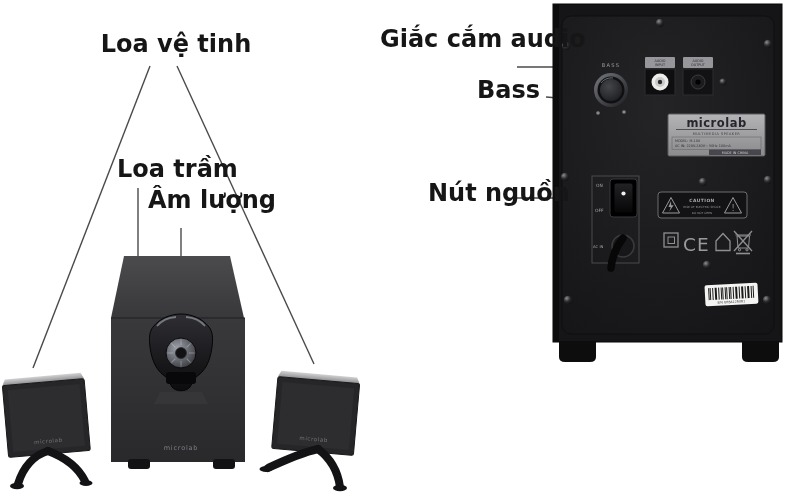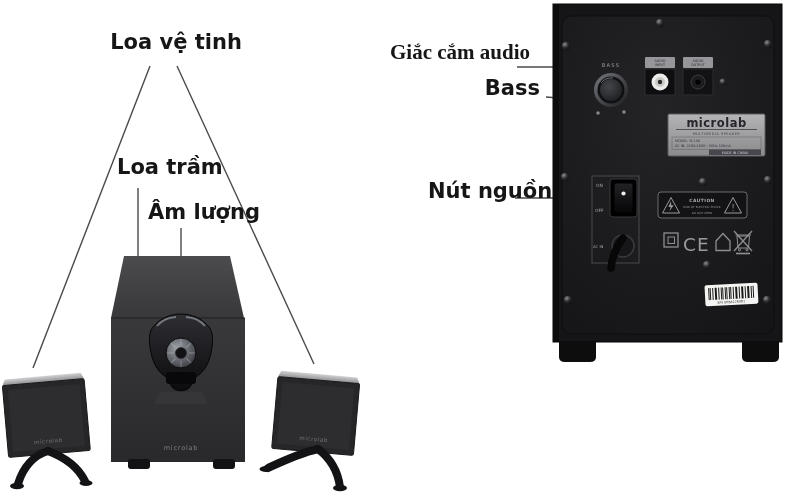--- a/index.html
+++ b/index.html
@@ -1,19 +1,19 @@
 <!DOCTYPE html>
 <html><head>
 <meta charset="utf-8">
 <style>
   html,body{margin:0;padding:0;background:#fff;}
   .scene{position:relative;width:800px;height:500px;background:#ffffff;overflow:hidden;
          font-family:"DejaVu Sans",sans-serif;}
   .scene svg{position:absolute;left:0;top:0;}
-  .callout{position:absolute;font-weight:bold;color:#161616;font-size:21px;line-height:1.1;
+  .callout{position:absolute;font-weight:bold;color:#161616;font-size:24px;line-height:1.1;
            white-space:nowrap;font-family:"DejaVu Sans",sans-serif;}
   svg text{font-family:"DejaVu Sans",sans-serif;}
 </style>
 </head>
 <body>
 
 <div class="scene">
 
   <svg width="800" height="500" viewBox="0 0 800 500">
     <defs>
@@ -252,17 +252,17 @@
         <text x="731" y="303" font-size="3.2" fill="#3a3a3e" text-anchor="middle">S/N 8HBA12R0R1</text>
       </g>
 
       <path d="M559,342 h37 v15 q0,5 -6,5 h-25 q-6,0 -6,-5 Z" fill="#0d0d0e"></path>
       <path d="M742,342 h37 v15 q0,5 -6,5 h-25 q-6,0 -6,-5 Z" fill="#0d0d0e"></path>
     </g>
   </svg>
 
   <div class="callout" style="left:96px;top:31px;width:160px;text-align:center;">Loa vệ tinh</div>
   <div class="callout" style="left:117px;top:156px;text-align:center;">Loa trầm</div>
-  <div class="callout" style="left:148px;top:201px;">Âm lượng</div>
-  <div class="callout" style="left:380px;top:41px;width:160px;text-align:center;font-family:Liberation Serif, serif;">Giắc cắm audio</div>
+  <div class="callout" style="left:148px;top:187px;">Âm lượng</div>
+  <div class="callout" style="left:380px;top:26px;width:160px;text-align:center;">Giắc cắm audio</div>
   <div class="callout" style="left:430px;top:77px;width:110px;text-align:right;">Bass</div>
   <div class="callout" style="left:428px;top:180px;">Nút nguồn</div>
 </div>
 
 </body></html>

